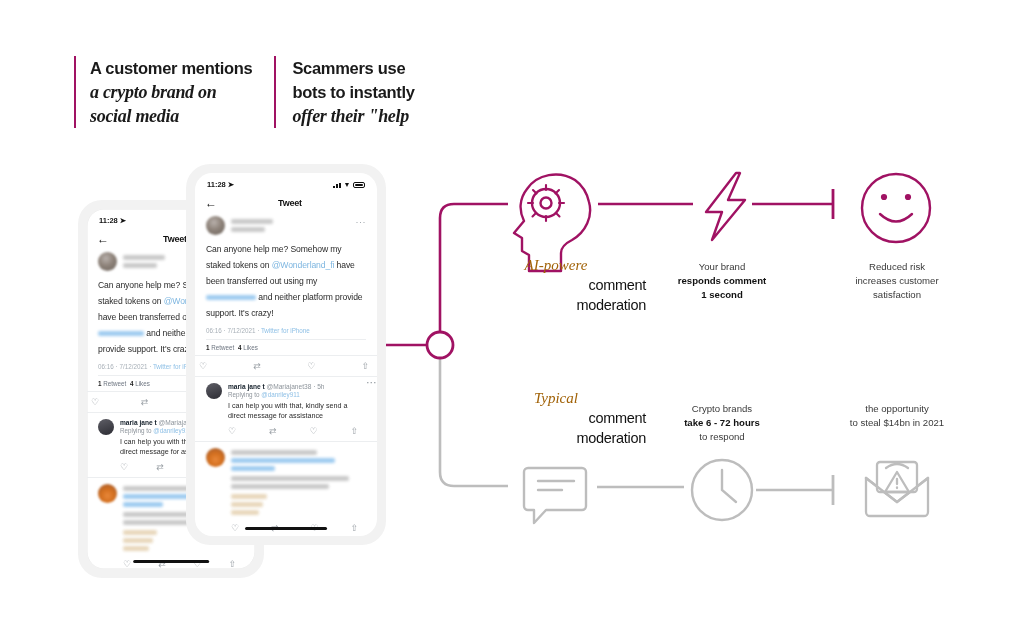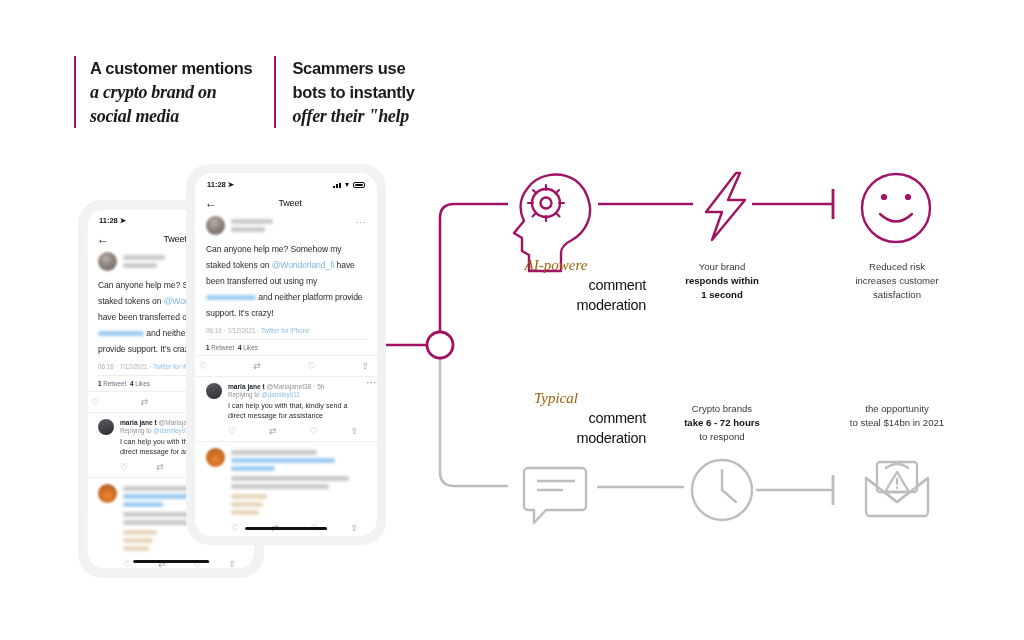--- a/index.html
+++ b/index.html
@@ -77,21 +77,21 @@
   .batt::before { content:""; position:absolute; inset:1px; background:#111; border-radius:1px; }
 
   
   .tw-header {
     display: flex; align-items: center;
     padding: 5px 12px 7px 10px;
     position: relative;
   }
   .back-arrow { font-size: 12px; color: #111; line-height: 1; }
   .tw-title { position: absolute; left: 8px; right: 0; text-align: center;
-              font-size: 9px; font-weight: normal; color: #111; letter-spacing: -0.2px; }
+              font-size: 9px; font-weight: bold; color: #111; letter-spacing: -0.2px; }
 
   
   .tw-body { padding: 0 11px; }
   .tw-user { display: flex; align-items: center; gap: 6px; position: relative; padding-bottom: 6px; }
   .avatar {
     width: 19px; height: 19px; border-radius: 50%;
     background: radial-gradient(circle at 42% 34%, #b8b0ab 0%, #8d8279 45%, #6b635c 100%);
     filter: blur(1.1px);
     flex: none;
   }
@@ -425,21 +425,21 @@
     </g>
   </svg>
 
   <div class="fl-label fl-title" style="left:466px; top:256px;">
     <div class="it">AI-powere</div>
     <div class="bd">comment</div>
     <div class="bd">moderation</div>
   </div>
   <div class="fl-label fl-stat" style="left:627px; top:260px;">
     <div>Your brand</div>
-    <div class="b">responds within</div>
+    <div class="b">responds comment</div>
     <div class="b">1 second</div>
   </div>
   <div class="fl-label fl-stat" style="left:802px; top:260px;">
     <div>Reduced risk</div>
     <div>increases customer</div>
     <div>satisfaction</div>
   </div>
 
   <div class="fl-label fl-title" style="left:466px; top:389px;">
     <div class="it">Typical</div>

